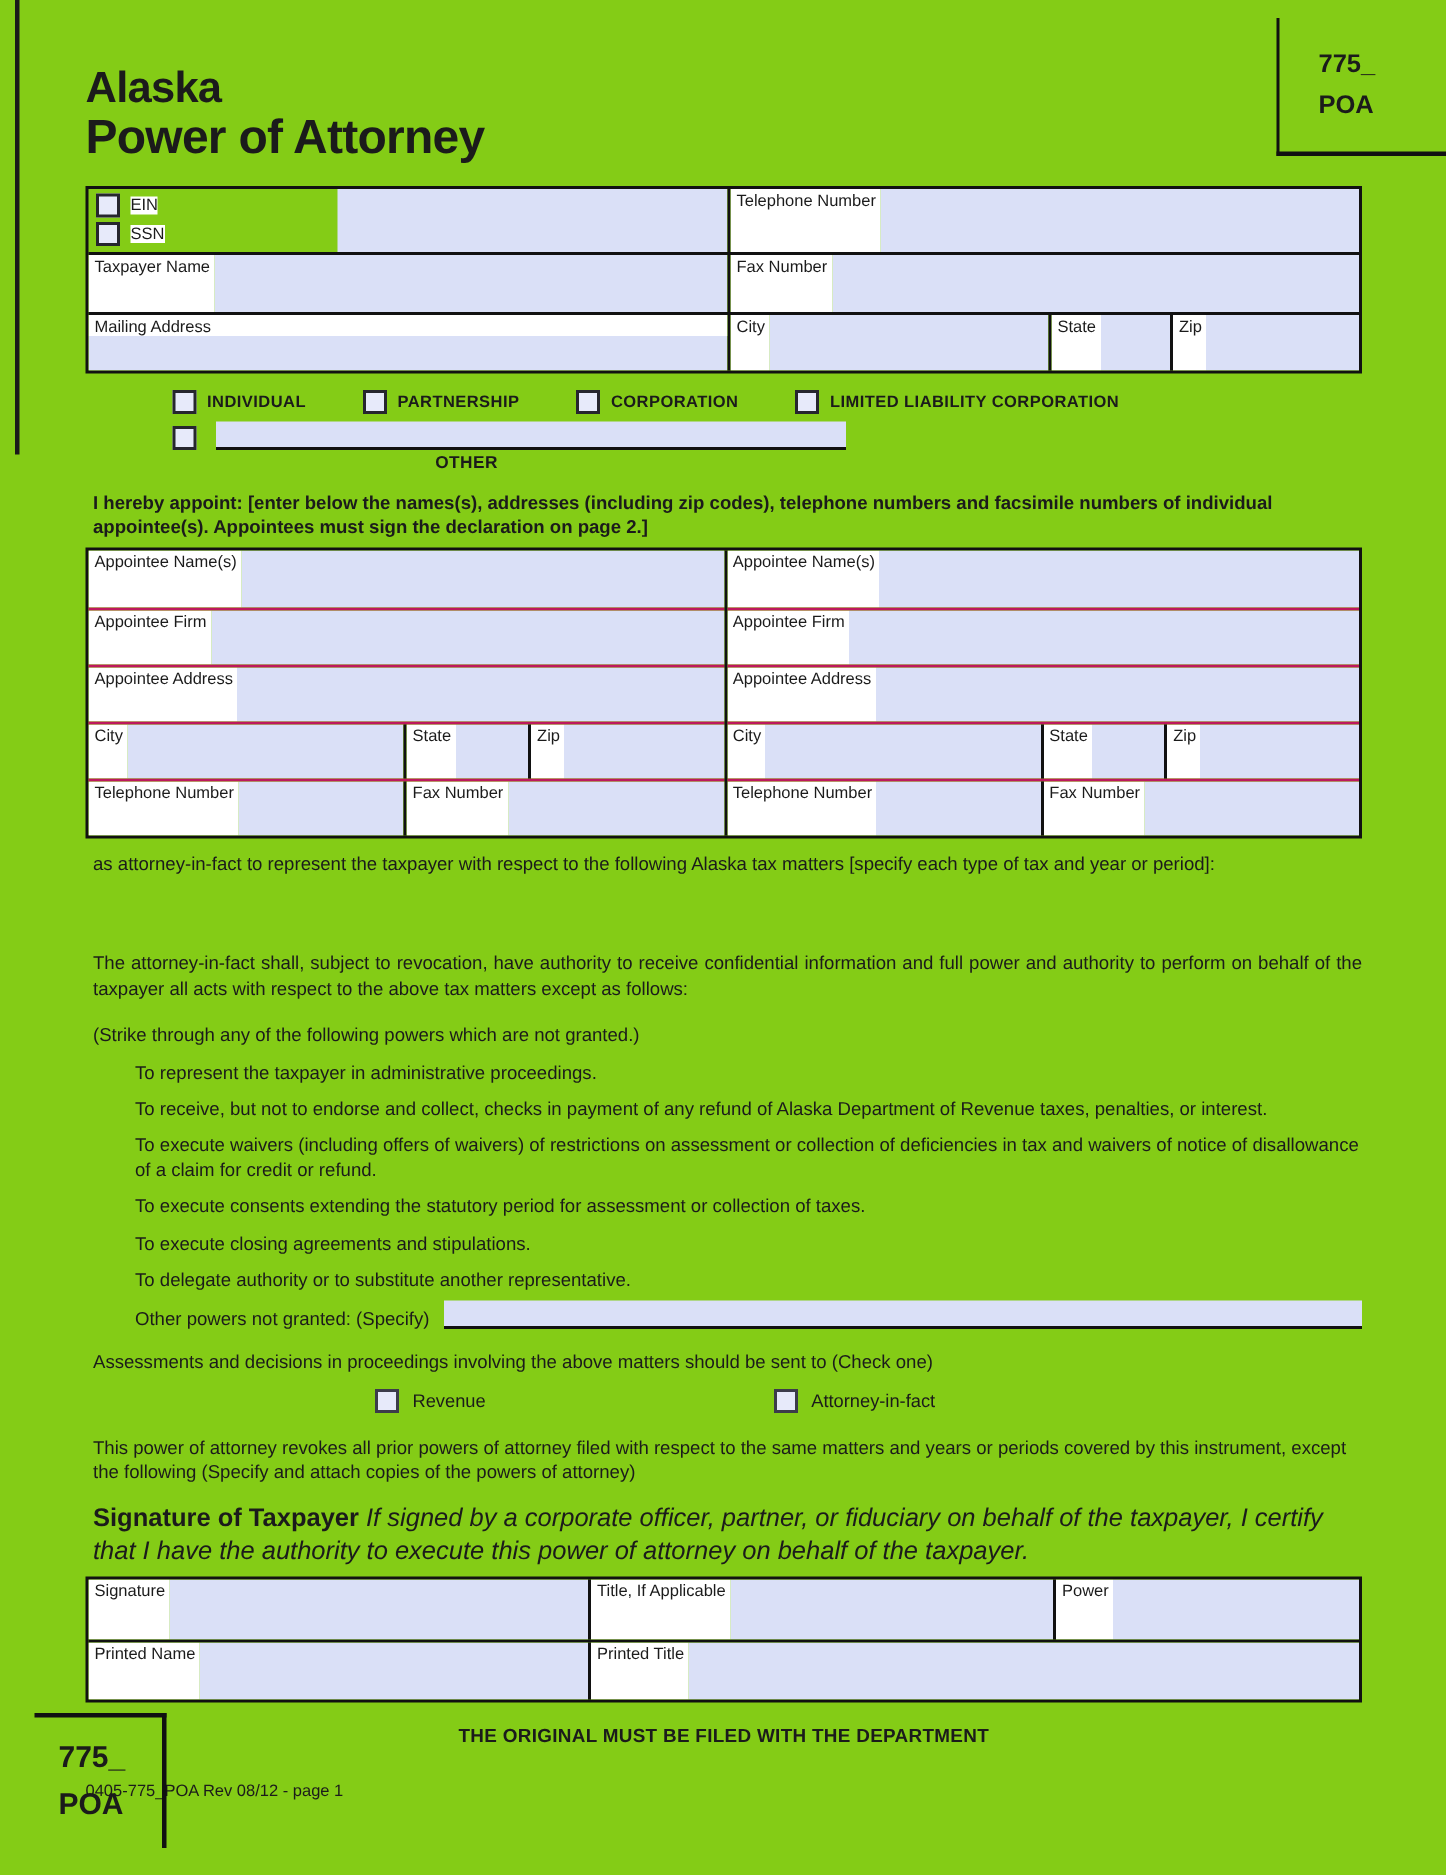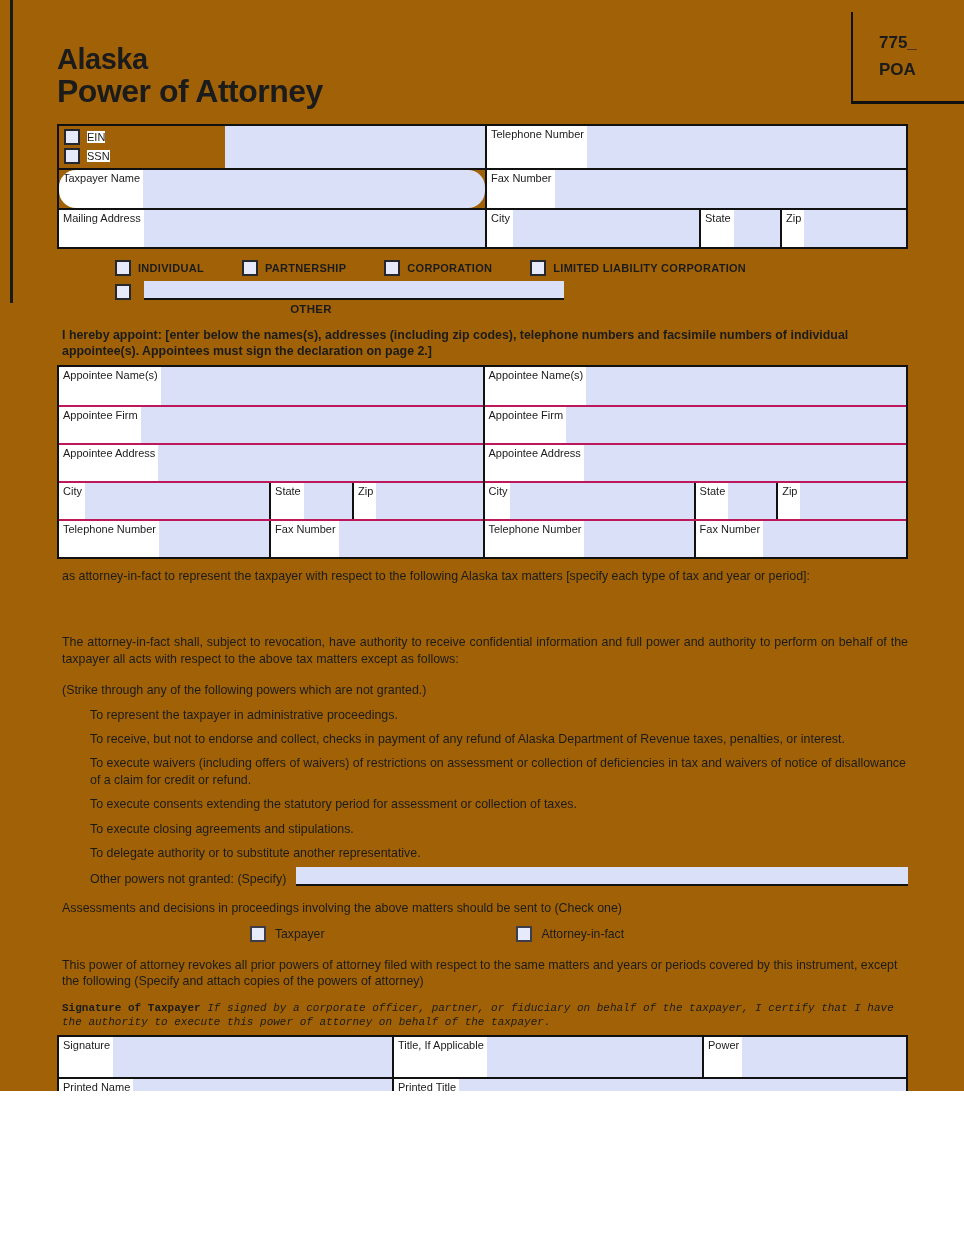--- a/index.html
+++ b/index.html
@@ -1,18 +1,18 @@
 <!DOCTYPE html>
 <html style="--field-fill: #dae0f7; --checkbox-fill: #e7eafa;"><head>
 <meta charset="utf-8">
 <style>
   * { margin:0; padding:0; box-sizing:border-box; }
   html,body { background:#ffffff; }
   .page {
-    position:relative; width:964px; height:1091px; background:#a16207;
+    position:relative; width:964px; height:1250px; background:#84cc16;
     font-family:"Liberation Sans","DejaVu Sans",sans-serif; color:#1b1b1b;
     overflow:hidden;
   }
   .artifact-line { position:absolute; left:10px; top:0; width:3px; height:303px; background:#1a1a1a; }
 
   .code-box-top {
     position:absolute; top:12px; right:0; width:113px; height:92px;
     border-left:2px solid #111; border-bottom:3px solid #111;
     display:flex; flex-direction:column; justify-content:center;
     padding-left:26px; gap:7px; font-size:17px; font-weight:bold;
@@ -69,21 +69,21 @@
   .other-powers-row { display:flex; align-items:flex-end; margin-left:33px; margin-top:6px; }
   .other-powers-label { font-size:12.4px; white-space:nowrap; }
   .other-powers-field { flex:1; height:19px; margin-left:10px; background:var(--field-fill,#dae0f7); border-bottom:2.5px solid #111; }
 
   .assess-intro { margin-top:14px; }
   .assess-checks { display:flex; align-items:center; gap:192px; padding-left:193px; margin-top:9px; }
   .assess-item { display:flex; align-items:center; gap:9px; font-size:12.2px; }
   .assess-item .cb { border-color:#3c3c4a; }
 
   .revocation { margin-top:15px; }
-  .sig-heading { margin-top:11px; margin-left:5px; font-size:11px; line-height:1.32;font-family:Liberation Mono, monospace; }
+  .sig-heading { margin-top:11px; margin-left:5px; font-size:17px; line-height:1.32; }
   .sig-heading .bold { font-weight:bold; }
   .sig-heading .italic { font-style:italic; }
   .sig-tbl { margin-top:5px; }
   .w-sig { width:333px; } .w-title { width:310px; } .w-date { flex:1; } .w-pname { width:333px; } .w-ptitle { flex:1; }
 
   .footer-center { margin-top:15px; text-align:center; font-weight:bold; font-size:12.6px; letter-spacing:0.2px; }
   .footer-right { margin-top:24px; text-align:left; font-size:11px; padding-right:0px; }
 </style>
 </head>
 <body>
@@ -115,31 +115,31 @@
             <span class="cb"></span>
             <span class="lbl">SSN</span>
           </div>
         </div>
         <div class="tcell" style="flex:1;">
           <span class="lbl">Telephone Number</span>
           <div class="fill"></div>
         </div>
       </div>
       <div class="trow h40">
-        <div class="tcell first" style="width:426px;border-radius:17px;">
+        <div class="tcell first" style="width:426px;">
           <span class="lbl">Taxpayer Name</span>
           <div class="fill"></div>
         </div>
         <div class="tcell" style="flex:1;">
           <span class="lbl">Fax Number</span>
           <div class="fill"></div>
         </div>
       </div>
       <div class="trow h39">
-        <div class="tcell first" style="width:426px;">
+        <div class="tcell first" style="width:426px;flex-direction:column;">
           <span class="lbl">Mailing Address</span>
           <div class="fill"></div>
         </div>
         <div class="tcell" style="width:214px;">
           <span class="lbl">City</span>
           <div class="fill"></div>
         </div>
         <div class="tcell" style="width:81px;">
           <span class="lbl">State</span>
           <div class="fill"></div>
@@ -284,21 +284,21 @@
     </div>
     <div class="other-powers-row">
       <span class="other-powers-label">Other powers not granted: (Specify)</span>
       <div class="other-powers-field"></div>
     </div>
 
     <div class="p assess-intro">Assessments and decisions in proceedings involving the above matters should be sent to (Check one)</div>
     <div class="assess-checks">
       <div class="assess-item">
         <span class="cb"></span>
-        <span>Taxpayer</span>
+        <span>Revenue</span>
       </div>
       <div class="assess-item">
         <span class="cb"></span>
         <span>Attorney-in-fact</span>
       </div>
     </div>
 
     <div class="p revocation">This power of attorney revokes all prior powers of attorney filed with respect to the same matters and years or periods covered by this instrument, except the following (Specify and attach copies of the powers of attorney)</div>
 
     <div class="sig-heading">

